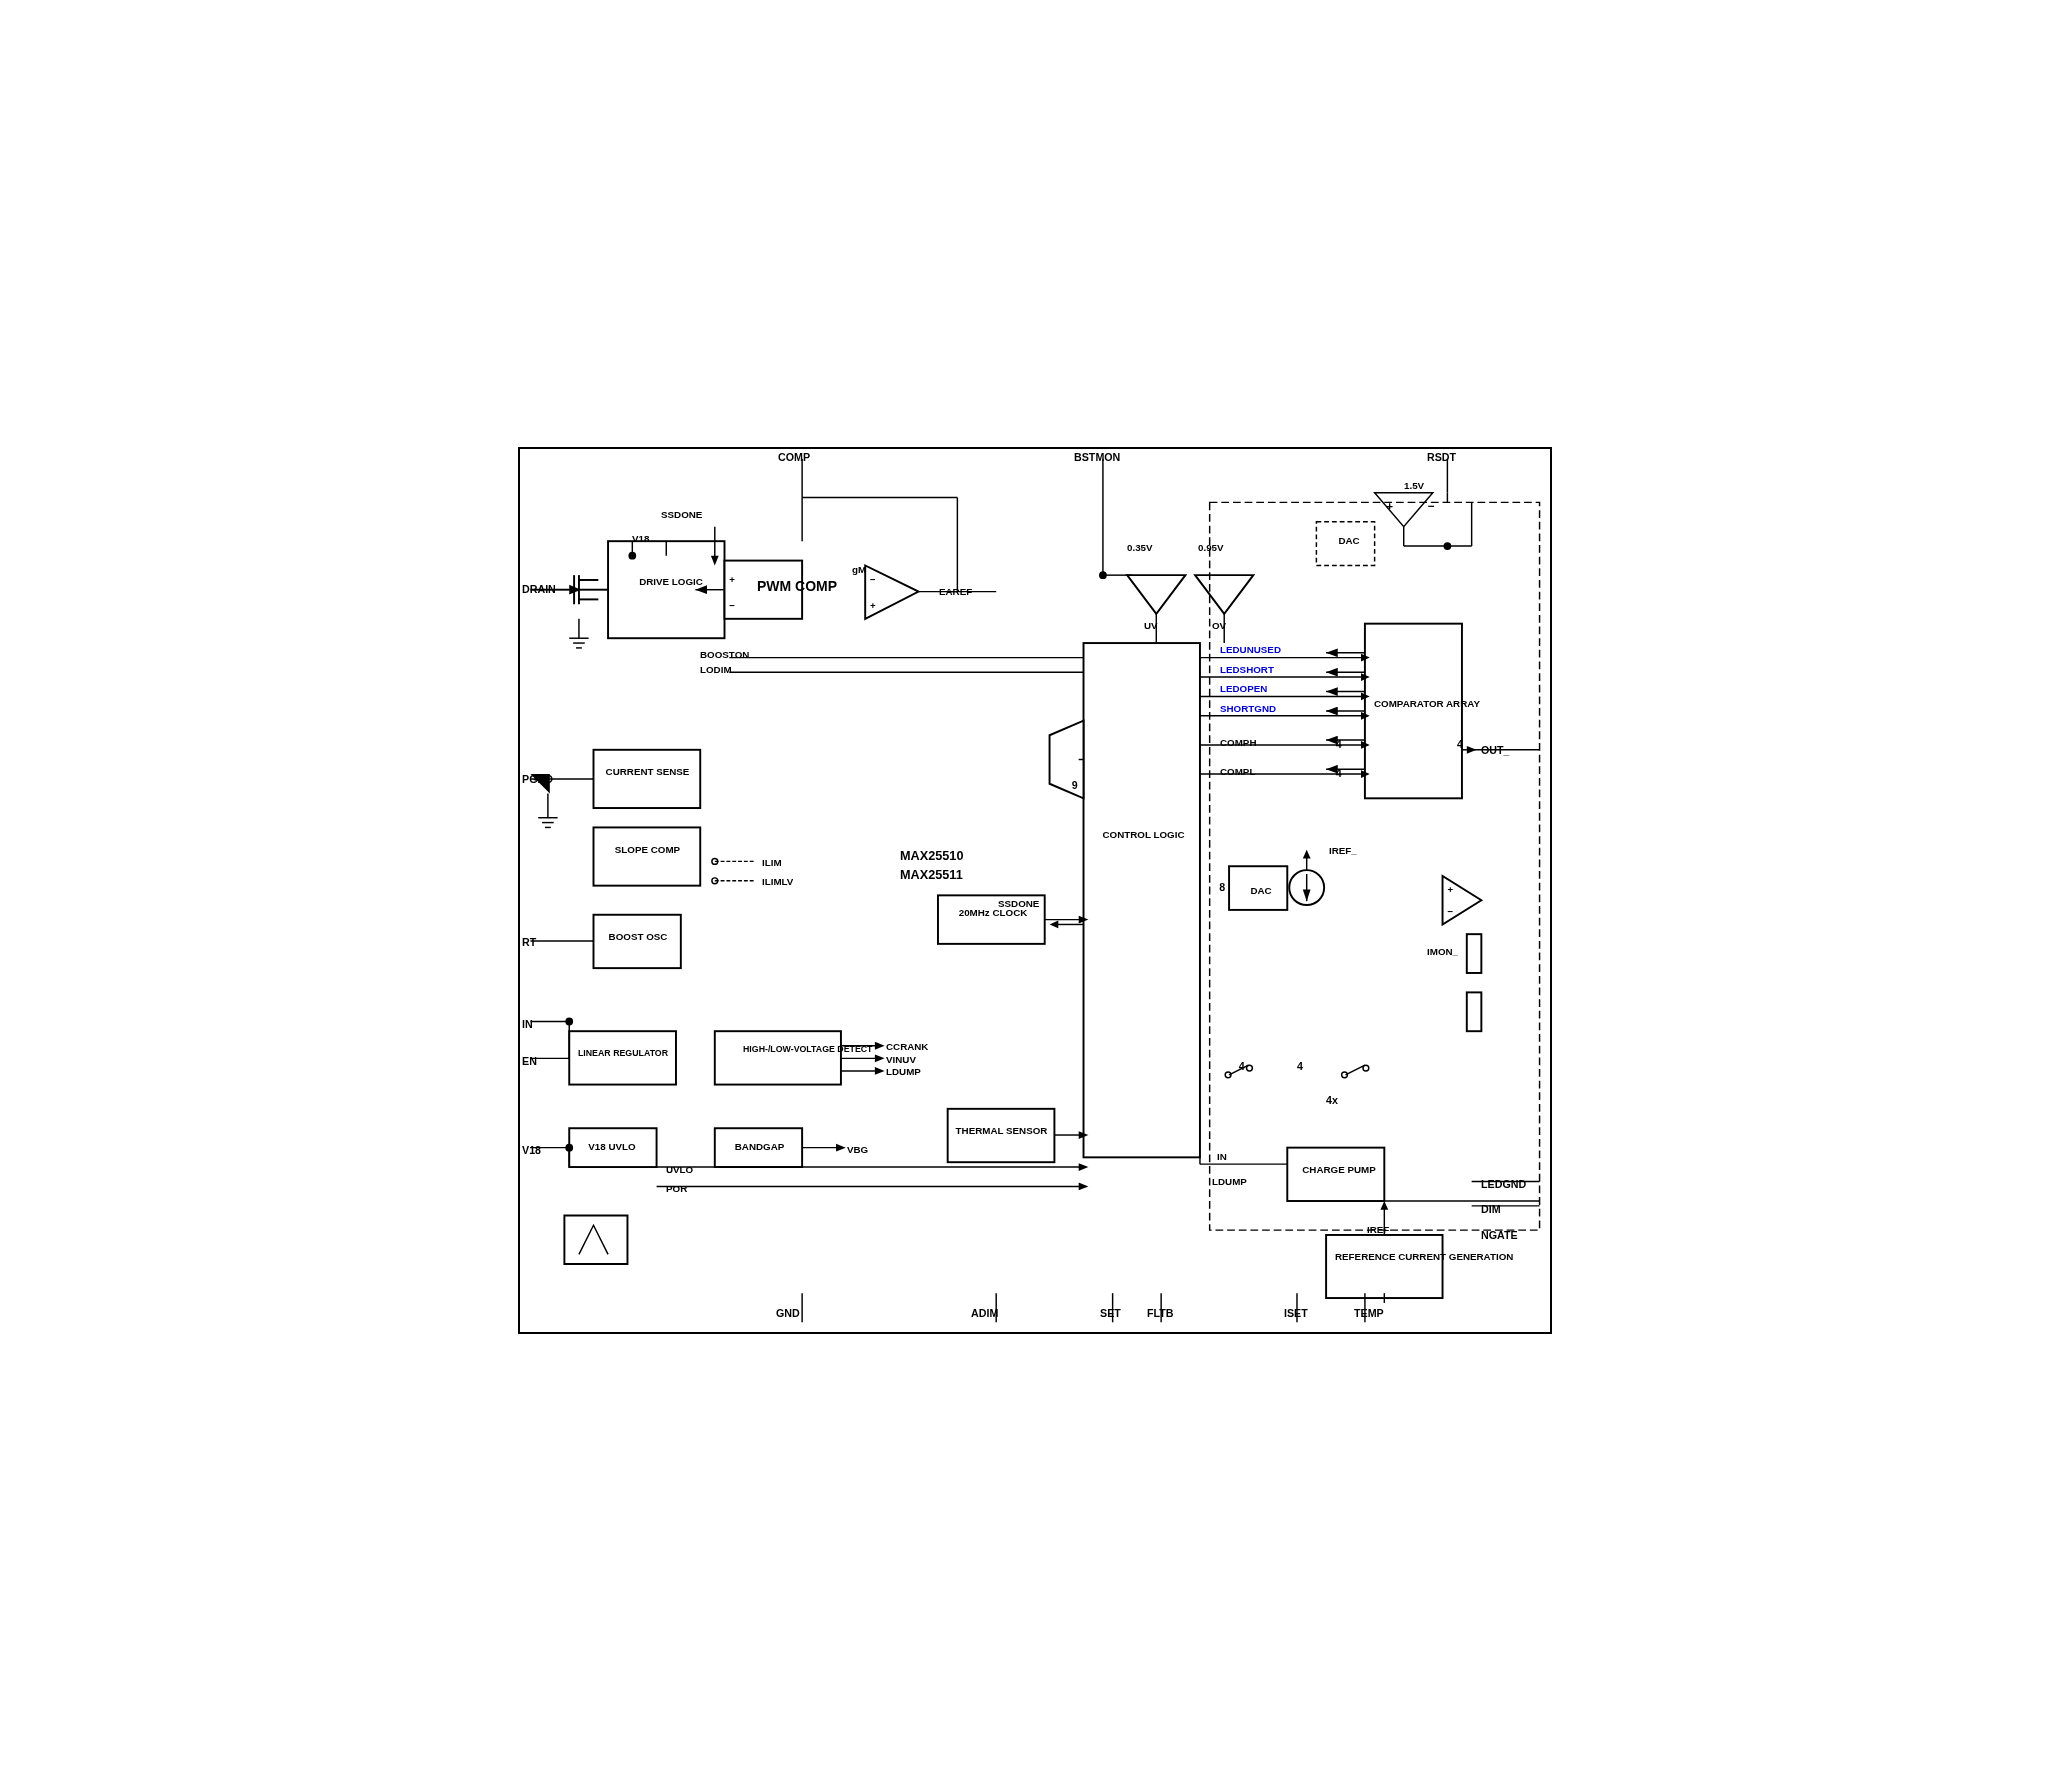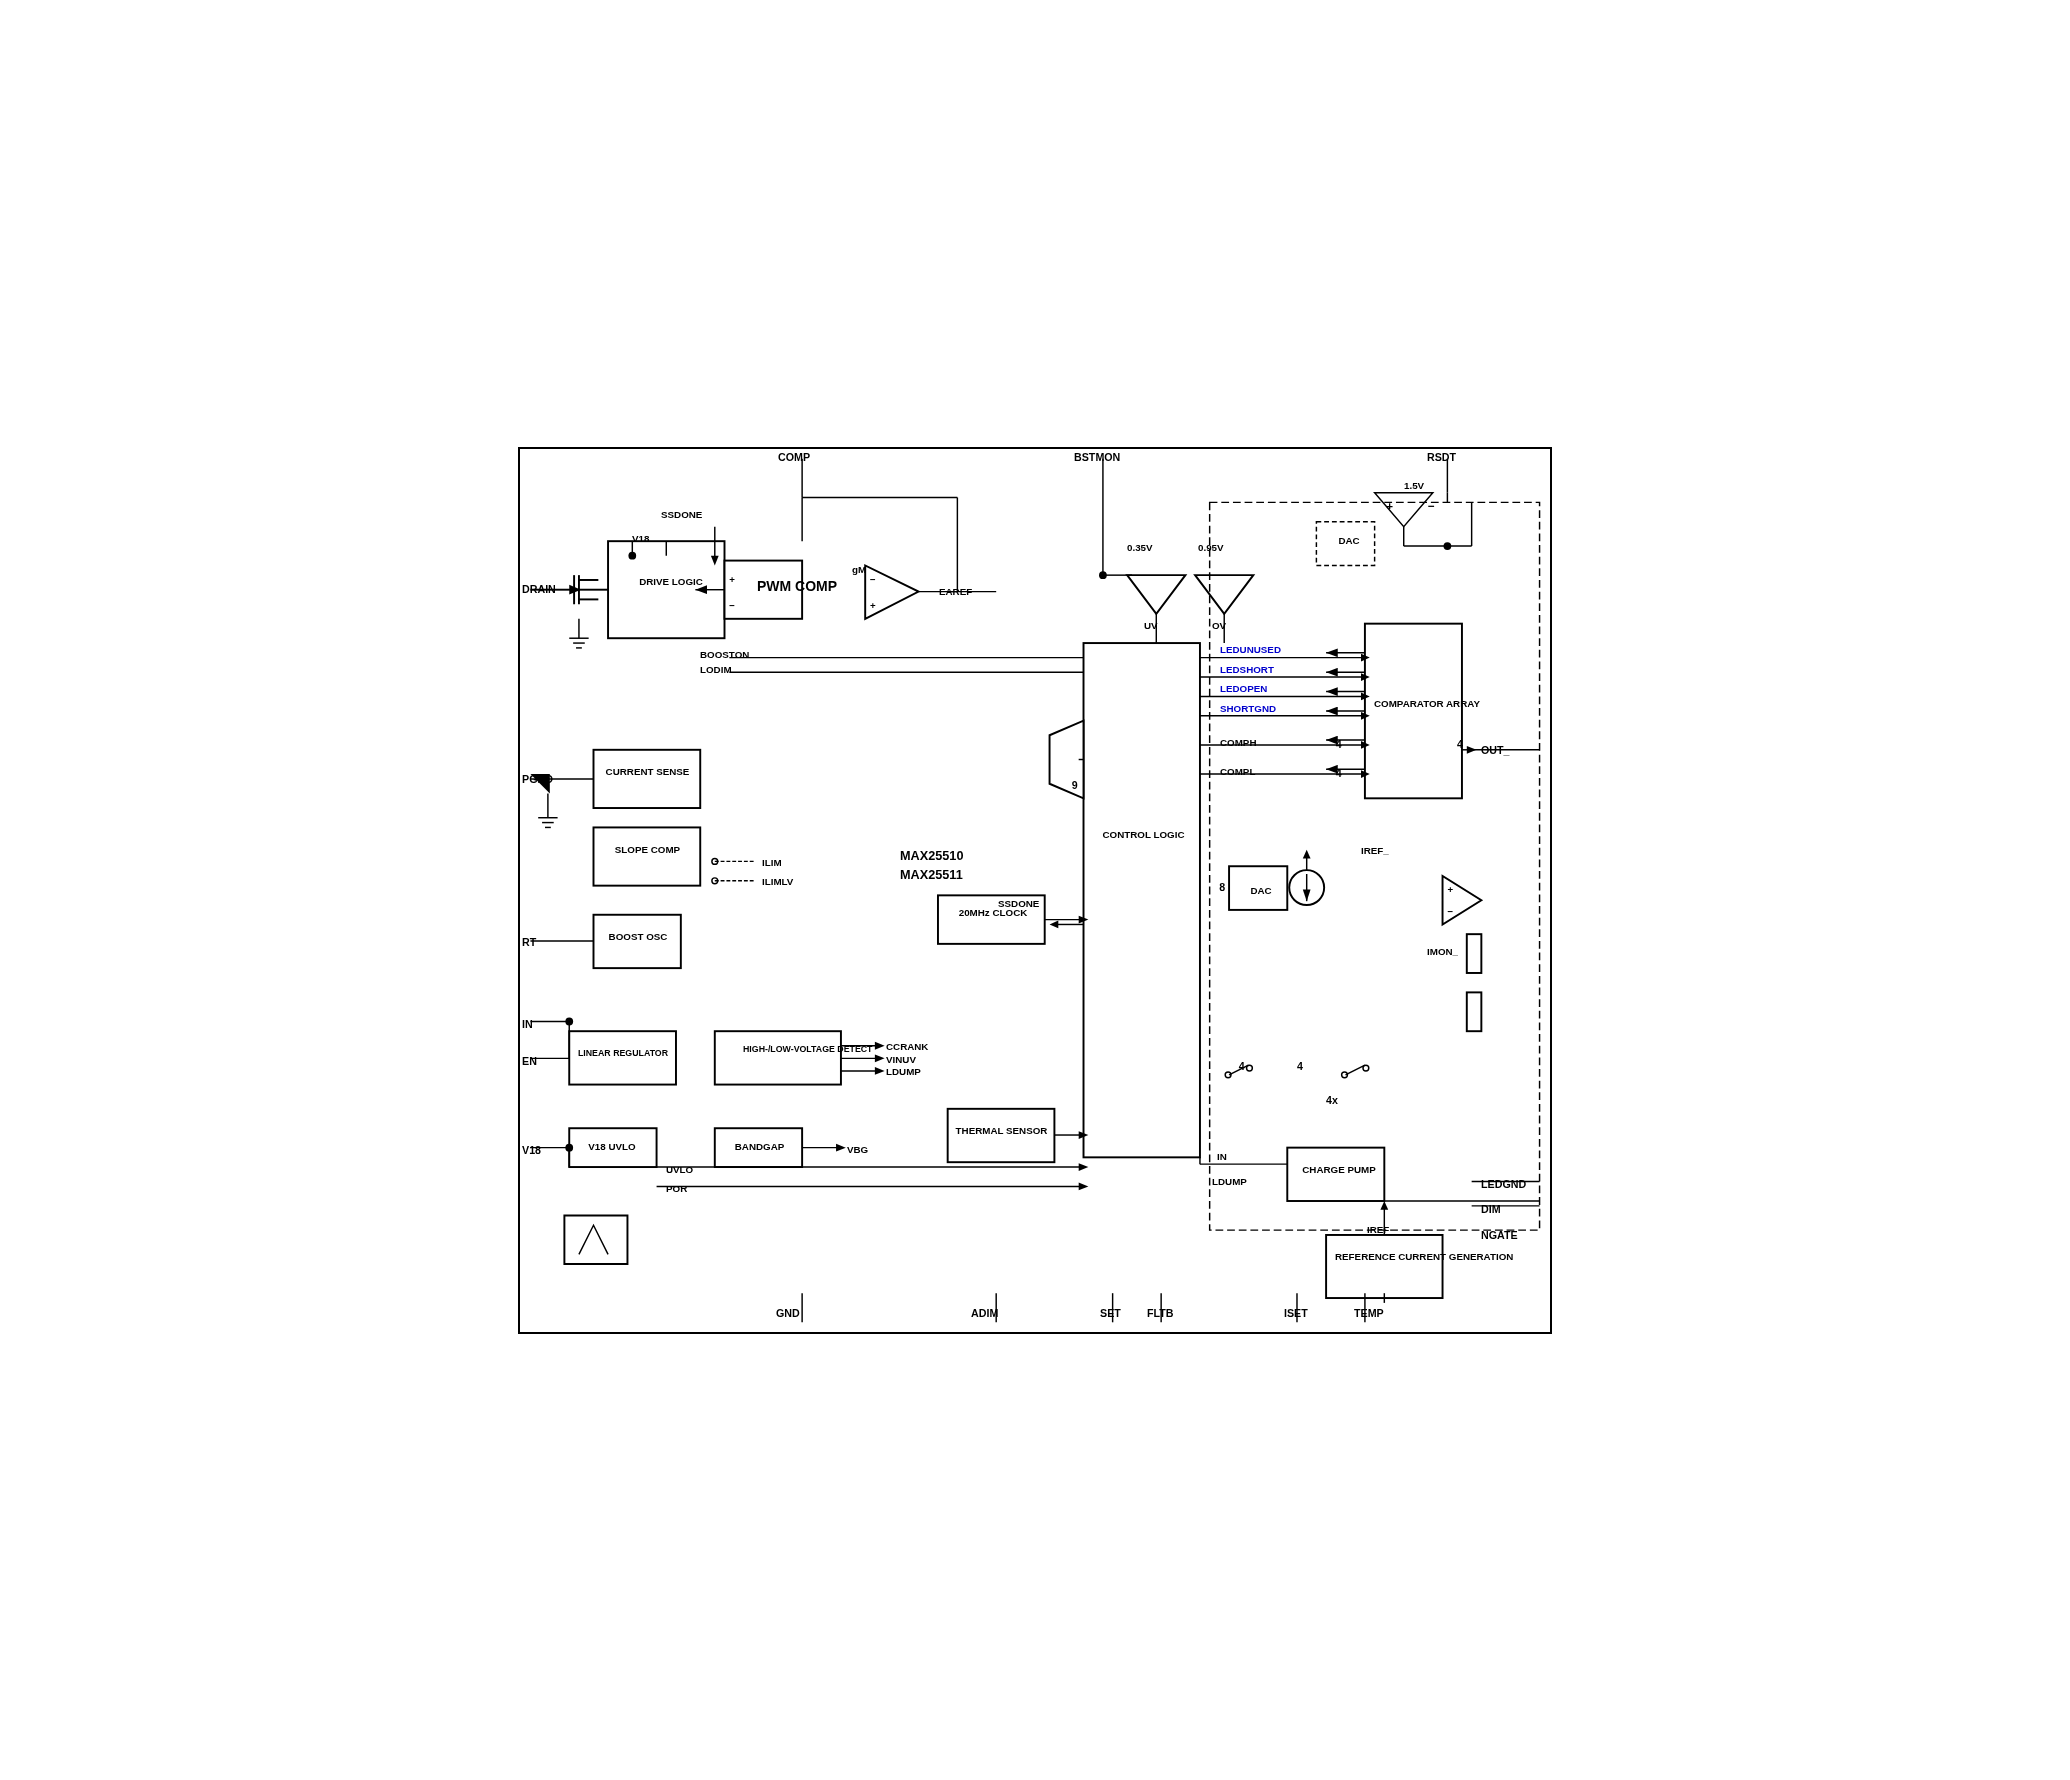--- a/index.html
+++ b/index.html
@@ -410,21 +410,21 @@
 
   <div class="label" style="left:366px; top:592px; font-size:9.8px;">CCRANK</div>
   <div class="label" style="left:366px; top:605px; font-size:9.8px;">VINUV</div>
   <div class="label" style="left:366px; top:617px; font-size:9.8px;">LDUMP</div>
 
   <div class="label" style="left:327px; top:695px; font-size:9.8px;">VBG</div>
 
   <div class="label" style="left:146px; top:715px; font-size:9.8px;">UVLO</div>
   <div class="label" style="left:146px; top:734px; font-size:9.8px;">POR</div>
 
-  <div class="label" style="left:809px; top:396px; font-size:9.8px;margin-left:32px;">IREF_</div>
+  <div class="label" style="left:809px; top:396px; font-size:9.8px;">IREF_</div>
   <div class="label" style="left:907px; top:497px; font-size:9.8px;">IMON_</div>
 
   <div class="label" style="left:847px; top:775px; font-size:9.8px;">IREF</div>
 
   <div class="label" style="left:697px; top:702px; font-size:9.8px;">IN</div>
   <div class="label" style="left:692px; top:727px; font-size:9.8px;">LDUMP</div>
 
   <div class="label" style="left:242px; top:408px; font-size:9.8px;">ILIM</div>
   <div class="label" style="left:242px; top:427px; font-size:9.8px;">ILIMLV</div>
 

